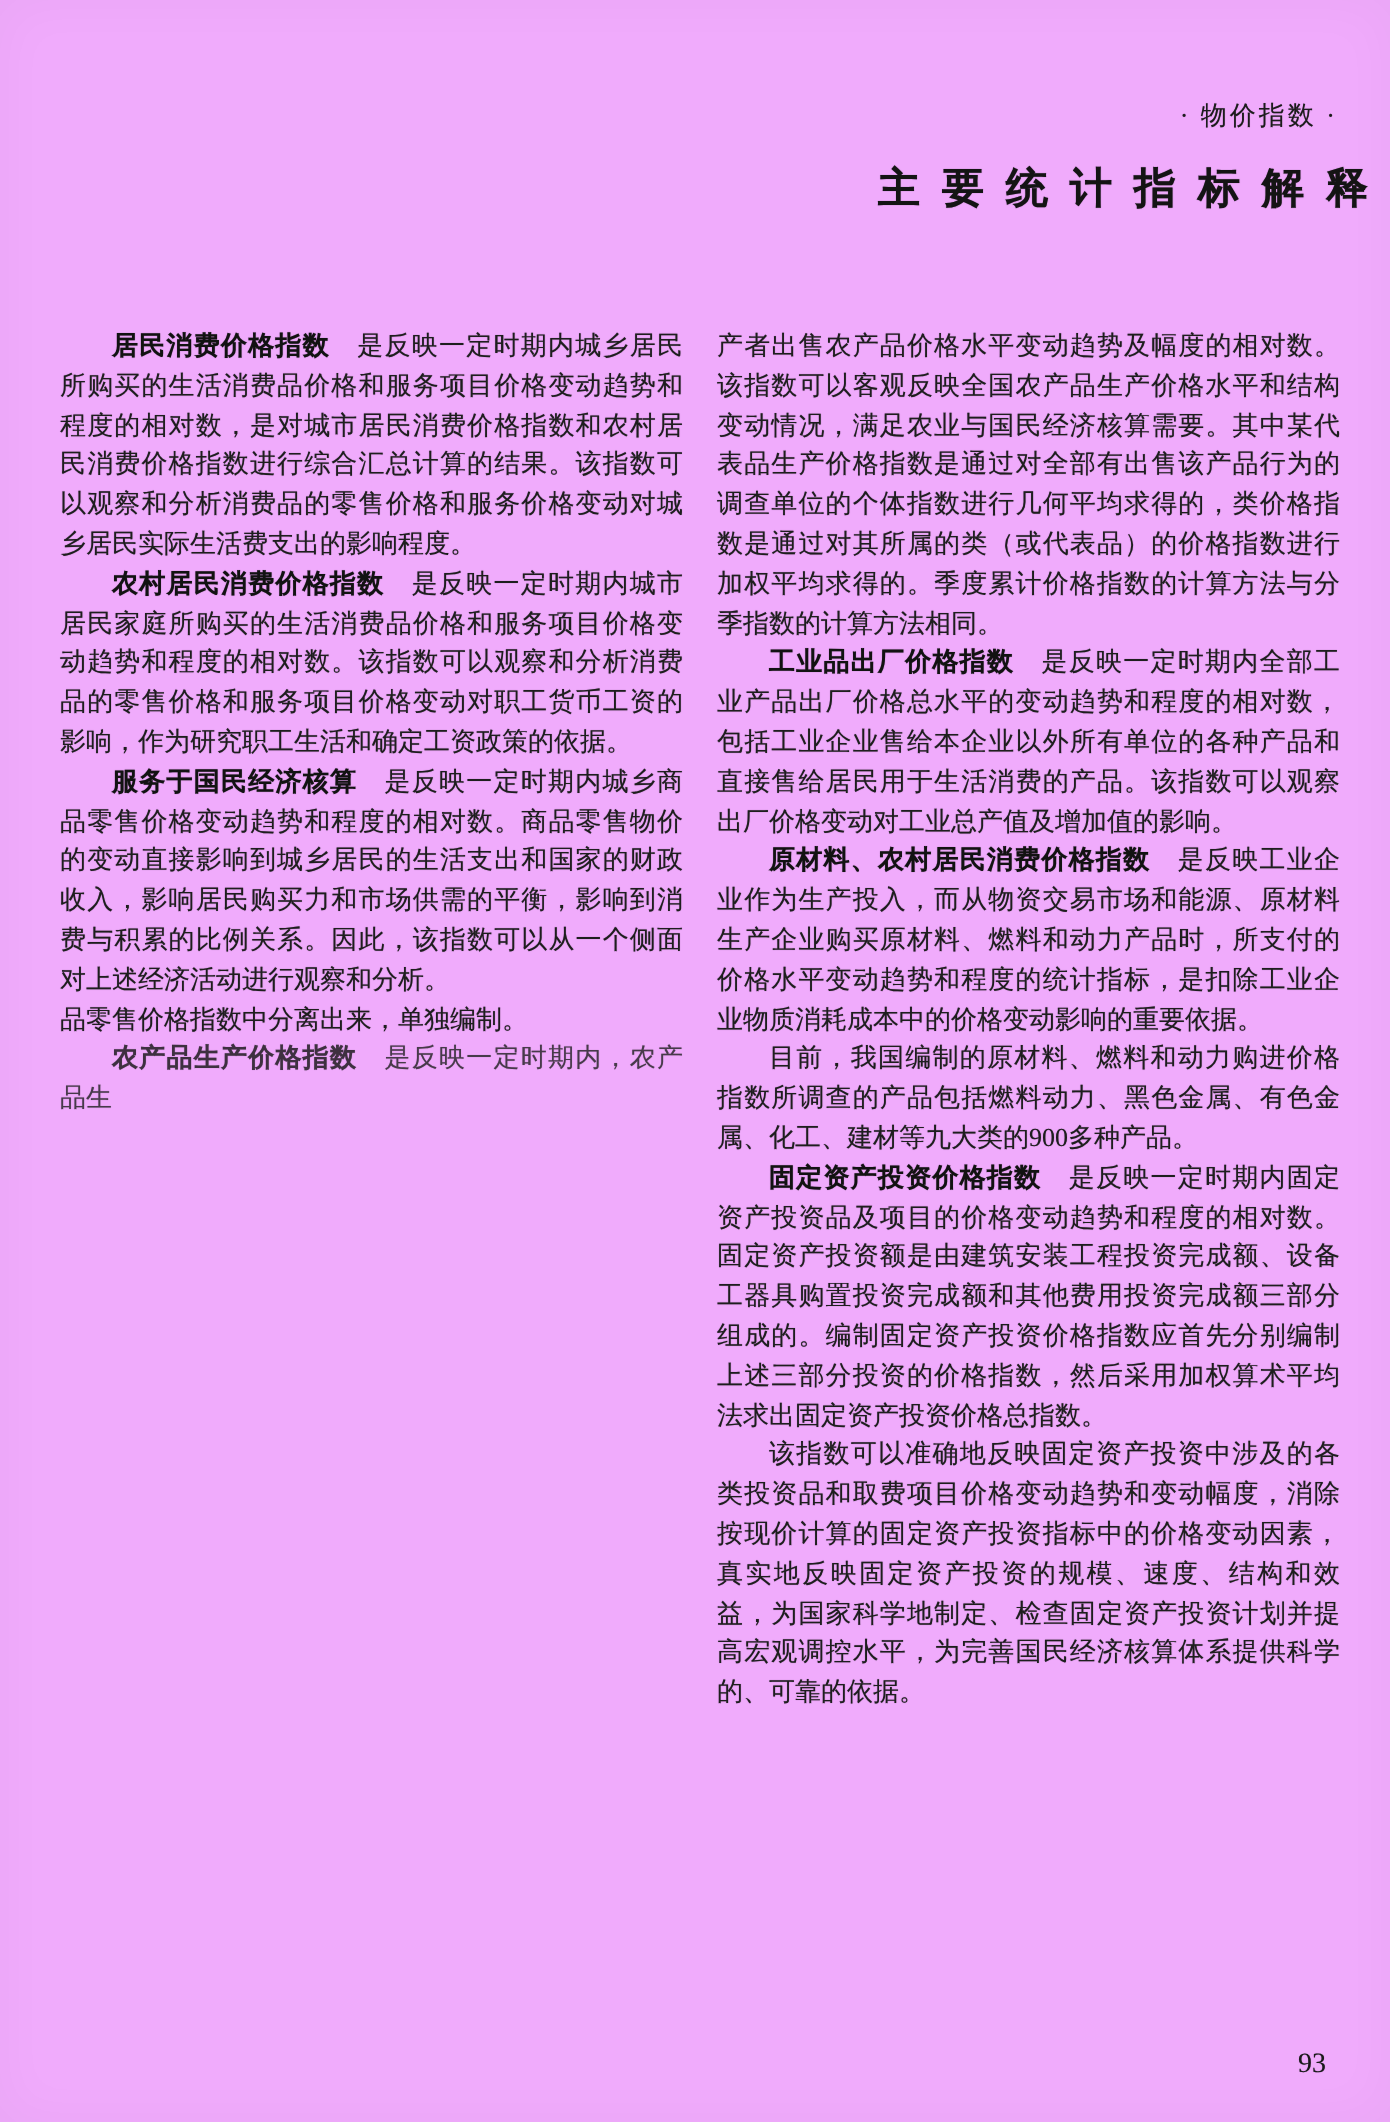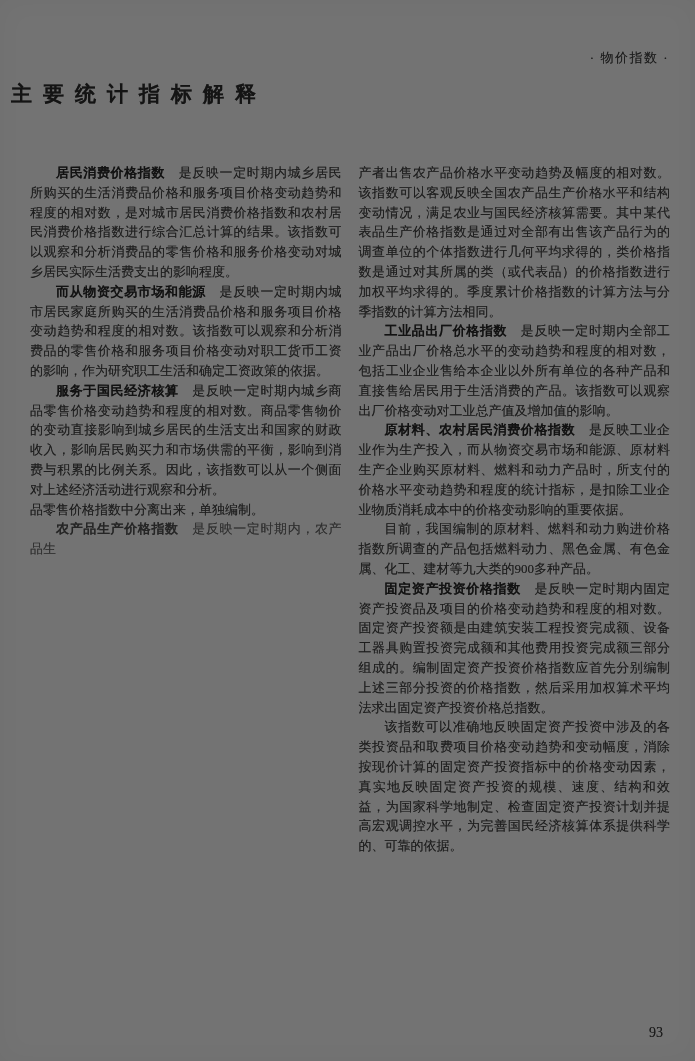--- a/index.html
+++ b/index.html
@@ -7,37 +7,37 @@
   body {
     width: 695px; height: 1061px;
     background: #fdfdfb;
     font-family: "Liberation Serif", serif;
     color: #1e1e1e;
   }
   .page {
     position: relative;
     width: 695px; height: 1061px;
     overflow: hidden;
-    background: #737373;
+    background: #f0abfc;
     box-shadow: inset 0 0 28px rgba(0,0,0,0.03);
   }
   .running-head {
     position: absolute;
     top: 49px; right: 26px;
     font-size: 13px;
     letter-spacing: 1.5px;
     color: #1c1c1c;
     text-shadow: 0 0 .4px rgba(0,0,0,.4);
   }
   .title {
     position: absolute;
     top: 80px; left: 0;
     width: 100%;
     margin: 0;
-    text-align: left;
+    text-align: right;
     font-family: "Liberation Sans", sans-serif;
     font-size: 21px;
     font-weight: bold;
     letter-spacing: 11px;
     text-indent: 11px;
     color: #141414;
     text-shadow: 0 0 .5px rgba(0,0,0,.5);
   }
   .columns {
     position: absolute;
@@ -73,21 +73,21 @@
 <body>
 
 <div class="page">
   <div class="running-head">·  物价指数  ·</div>
 
   <h1 class="title">主要统计指标解释</h1>
 
   <div class="columns">
     <div class="col" id="col-left">
         <p class="para"><span class="lead">居民消费价格指数</span>　<span>是反映一定时期内城乡居民所购买的生活消费品价格和服务项目价格变动趋势和程度的相对数，是对城市居民消费价格指数和农村居民消费价格指数进行综合汇总计算的结果。该指数可以观察和分析消费品的零售价格和服务价格变动对城乡居民实际生活费支出的影响程度。</span></p>
-        <p class="para"><span class="lead">而从物资交易市场和能源</span>　<span>是反映一定时期内城市居民家庭所购买的生活消费品价格和服务项目价格变动趋势和程度的相对数。该指数可以观察和分析消费品的零售价格和服务项目价格变动对职工货币工资的影响，作为研究职工生活和确定工资政策的依据。</span></p>
+        <p class="para"><span class="lead">农村居民消费价格指数</span>　<span>是反映一定时期内城市居民家庭所购买的生活消费品价格和服务项目价格变动趋势和程度的相对数。该指数可以观察和分析消费品的零售价格和服务项目价格变动对职工货币工资的影响，作为研究职工生活和确定工资政策的依据。</span></p>
         <p class="para"><span class="lead">服务于国民经济核算</span>　<span>是反映一定时期内城乡商品零售价格变动趋势和程度的相对数。商品零售物价的变动直接影响到城乡居民的生活支出和国家的财政收入，影响居民购买力和市场供需的平衡，影响到消费与积累的比例关系。因此，该指数可以从一个侧面对上述经济活动进行观察和分析。</span></p>
         <p class="para no-indent"><span>品零售价格指数中分离出来，单独编制。</span></p>
         <p class="para"><span class="lead">农产品生产价格指数</span>　<span>是反映一定时期内，农产品生</span></p>
       </div>
     <div class="col" id="col-right">
         <p class="para no-indent"><span>产者出售农产品价格水平变动趋势及幅度的相对数。该指数可以客观反映全国农产品生产价格水平和结构变动情况，满足农业与国民经济核算需要。其中某代表品生产价格指数是通过对全部有出售该产品行为的调查单位的个体指数进行几何平均求得的，类价格指数是通过对其所属的类（或代表品）的价格指数进行加权平均求得的。季度累计价格指数的计算方法与分季指数的计算方法相同。</span></p>
         <p class="para"><span class="lead">工业品出厂价格指数</span>　<span>是反映一定时期内全部工业产品出厂价格总水平的变动趋势和程度的相对数，包括工业企业售给本企业以外所有单位的各种产品和直接售给居民用于生活消费的产品。该指数可以观察出厂价格变动对工业总产值及增加值的影响。</span></p>
         <p class="para"><span class="lead">原材料、农村居民消费价格指数</span>　<span>是反映工业企业作为生产投入，而从物资交易市场和能源、原材料生产企业购买原材料、燃料和动力产品时，所支付的价格水平变动趋势和程度的统计指标，是扣除工业企业物质消耗成本中的价格变动影响的重要依据。</span></p>
         <p class="para"><span>目前，我国编制的原材料、燃料和动力购进价格指数所调查的产品包括燃料动力、黑色金属、有色金属、化工、建材等九大类的900多种产品。</span></p>
         <p class="para"><span class="lead">固定资产投资价格指数</span>　<span>是反映一定时期内固定资产投资品及项目的价格变动趋势和程度的相对数。固定资产投资额是由建筑安装工程投资完成额、设备工器具购置投资完成额和其他费用投资完成额三部分组成的。编制固定资产投资价格指数应首先分别编制上述三部分投资的价格指数，然后采用加权算术平均法求出固定资产投资价格总指数。</span></p>

